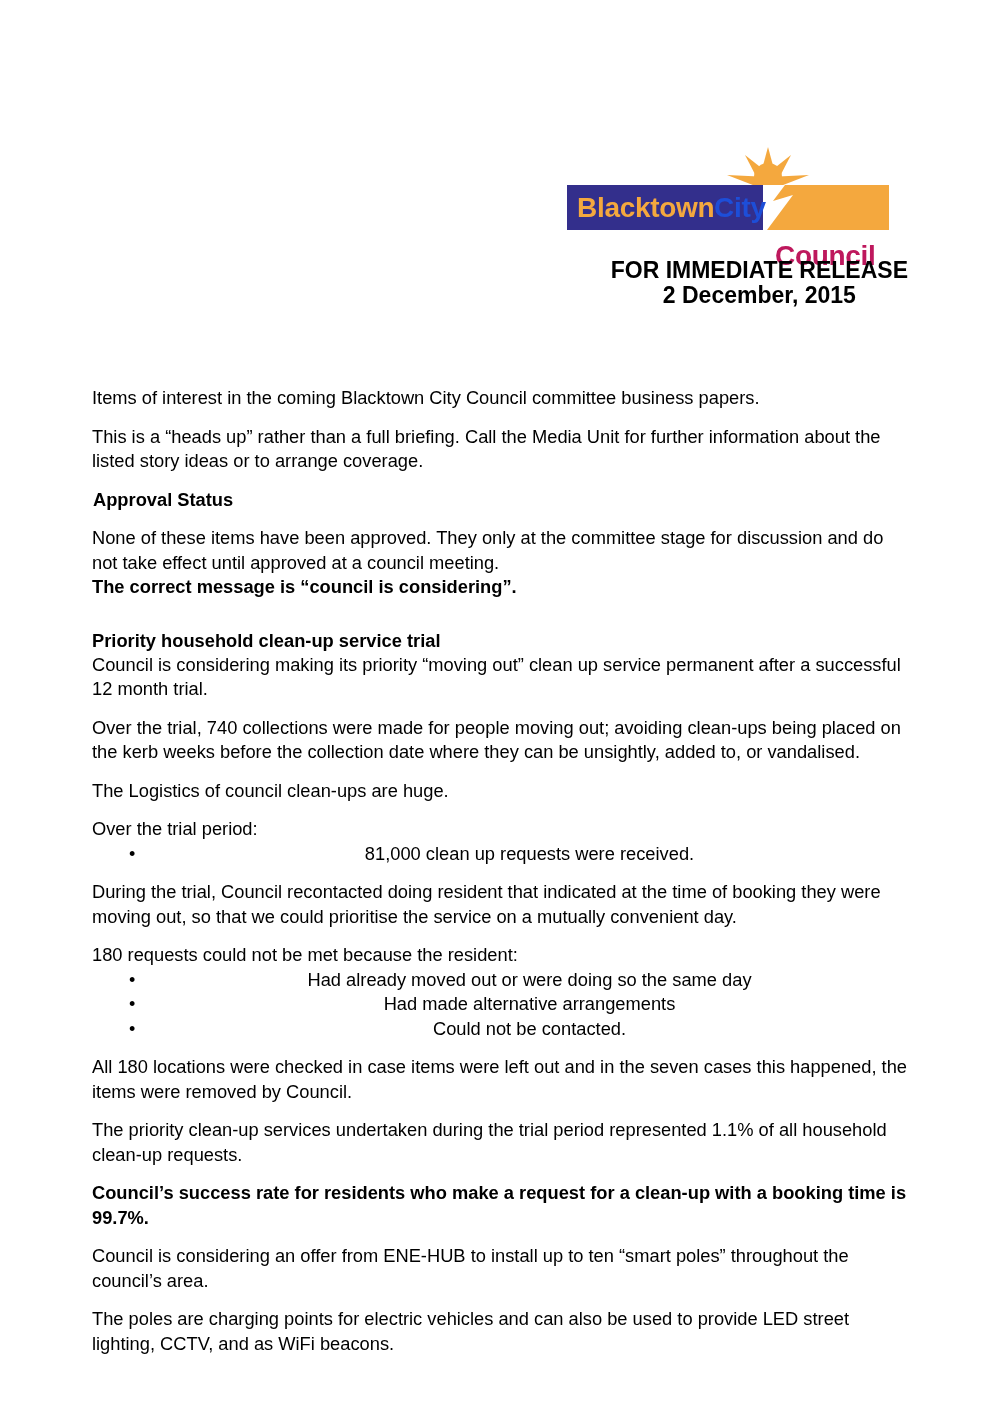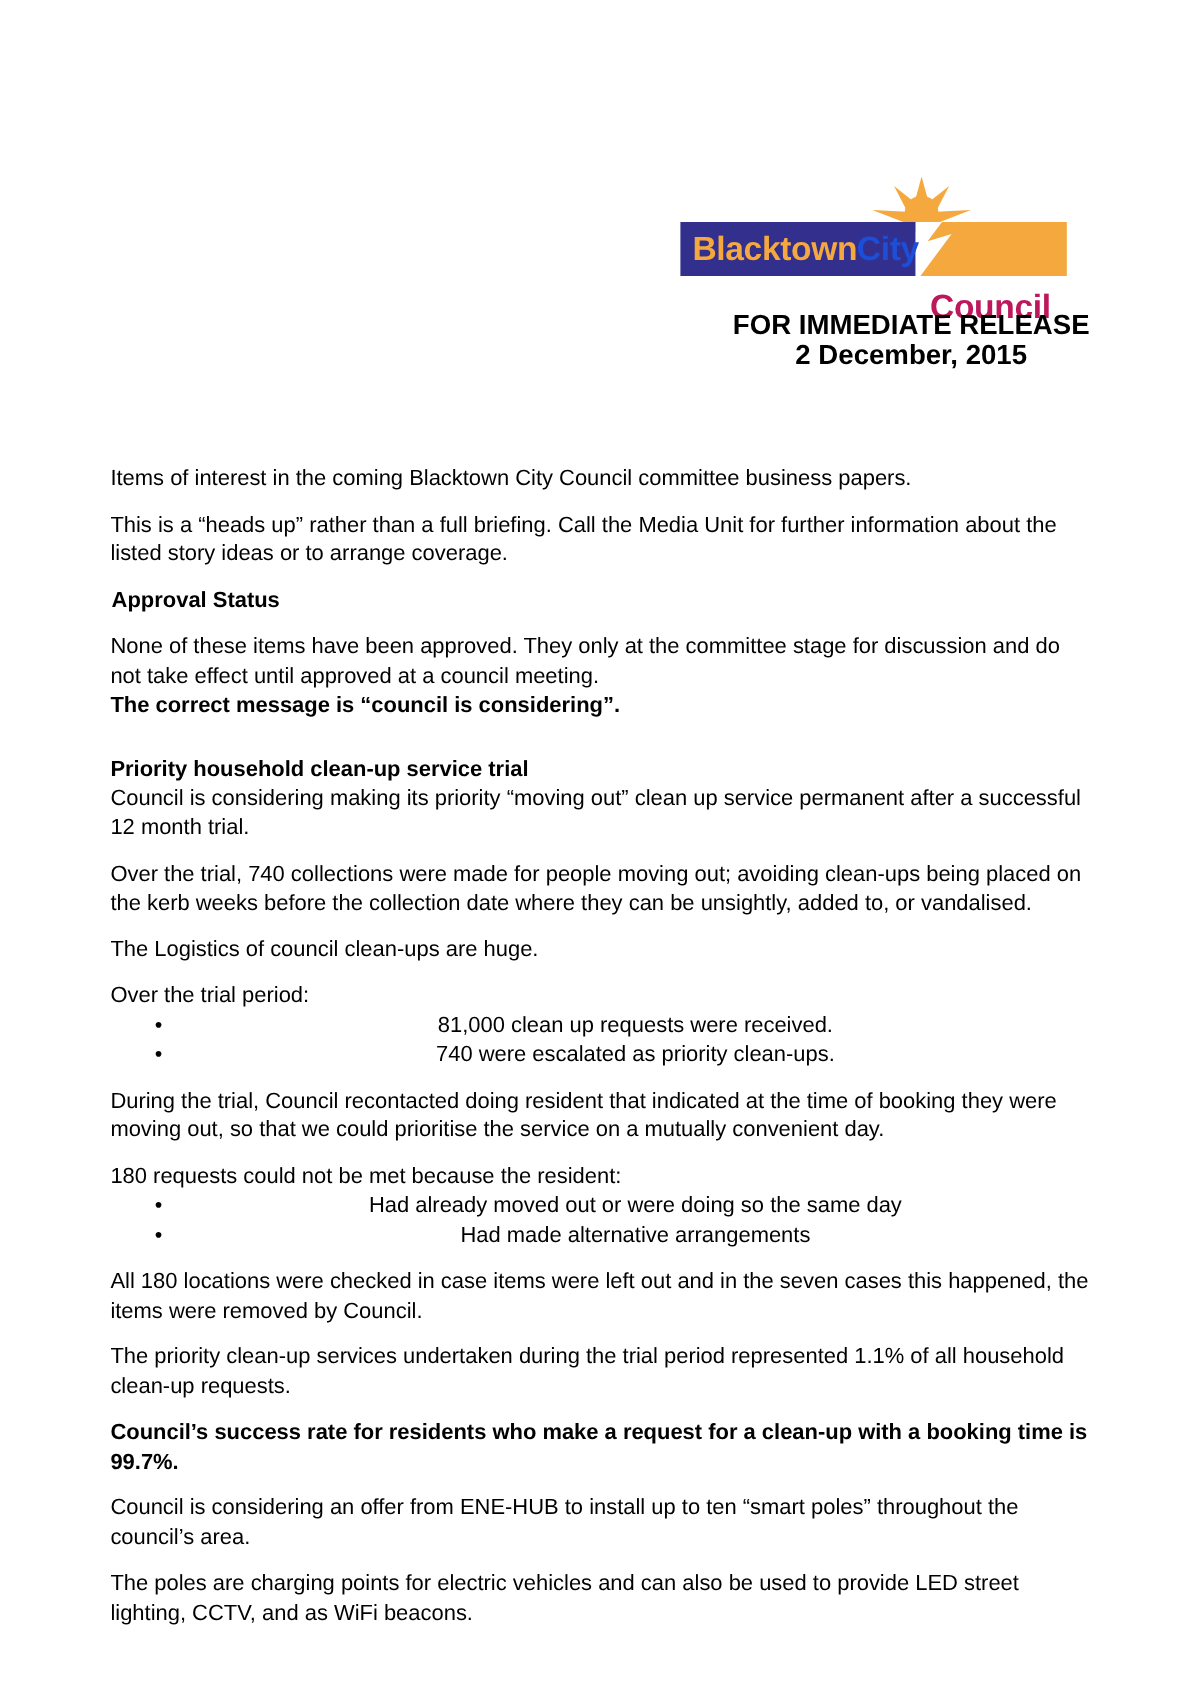--- a/index.html
+++ b/index.html
@@ -234,29 +234,29 @@
     <p class="para bold">The correct message is “council is considering”.</p>
 
     <h2 class="section-head">Priority household clean-up service trial</h2>
     <p class="para">Council is considering making its priority “moving out” clean up service permanent after a successful 12 month trial.</p>
     <p class="para">Over the trial, 740 collections were made for people moving out; avoiding clean-ups being placed on the kerb weeks before the collection date where they can be unsightly, added to, or vandalised.</p>
     <p class="para">The Logistics of council clean-ups are huge.</p>
 
     <p class="para tight">Over the trial period:</p>
     <ul class="bullets">
       <li>81,000 clean up requests were received.</li>
-      <li>740 were escalated as priority clean-ups.</li>
     </ul>
 
     <p class="para">During the trial, Council recontacted doing resident that indicated at the time of booking they were moving out, so that we could prioritise the service on a mutually convenient day.</p>
 
     <p class="para tight">180 requests could not be met because the resident:</p>
     <ul class="bullets">
       <li>Had already moved out or were doing so the same day</li>
       <li>Had made alternative arrangements</li>
+      <li>Could not be contacted.</li>
     </ul>
 
     <p class="para">All 180 locations were checked in case items were left out and in the seven cases this happened, the items were removed by Council.</p>
     <p class="para">The priority clean-up services undertaken during the trial period represented 1.1% of all household clean-up requests.</p>
     <p class="para bold">Council’s success rate for residents who make a request for a clean-up with a booking time is 99.7%.</p>
 
     <p class="para">Council is considering an offer from ENE-HUB to install up to ten “smart poles” throughout the council’s area.</p>
     <p class="para">The poles are charging points for electric vehicles and can also be used to provide LED street lighting, CCTV, and as WiFi beacons.</p>
 
   </div>

